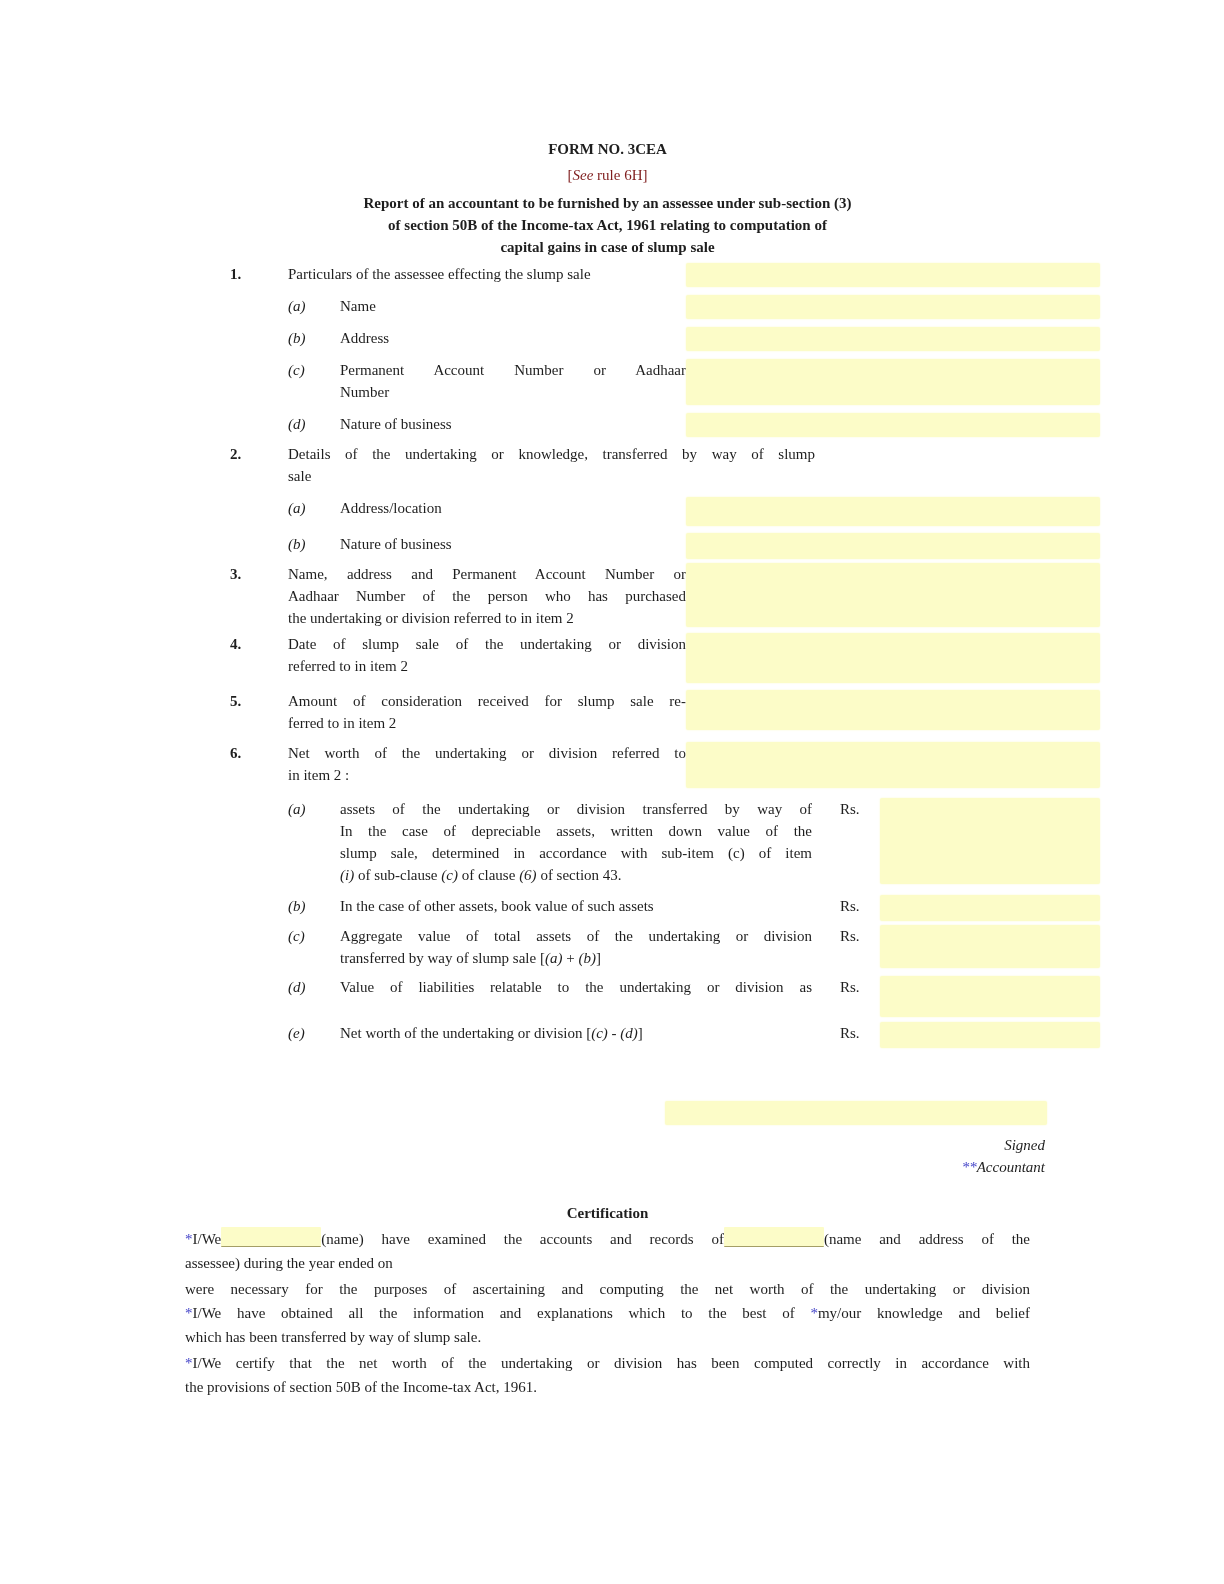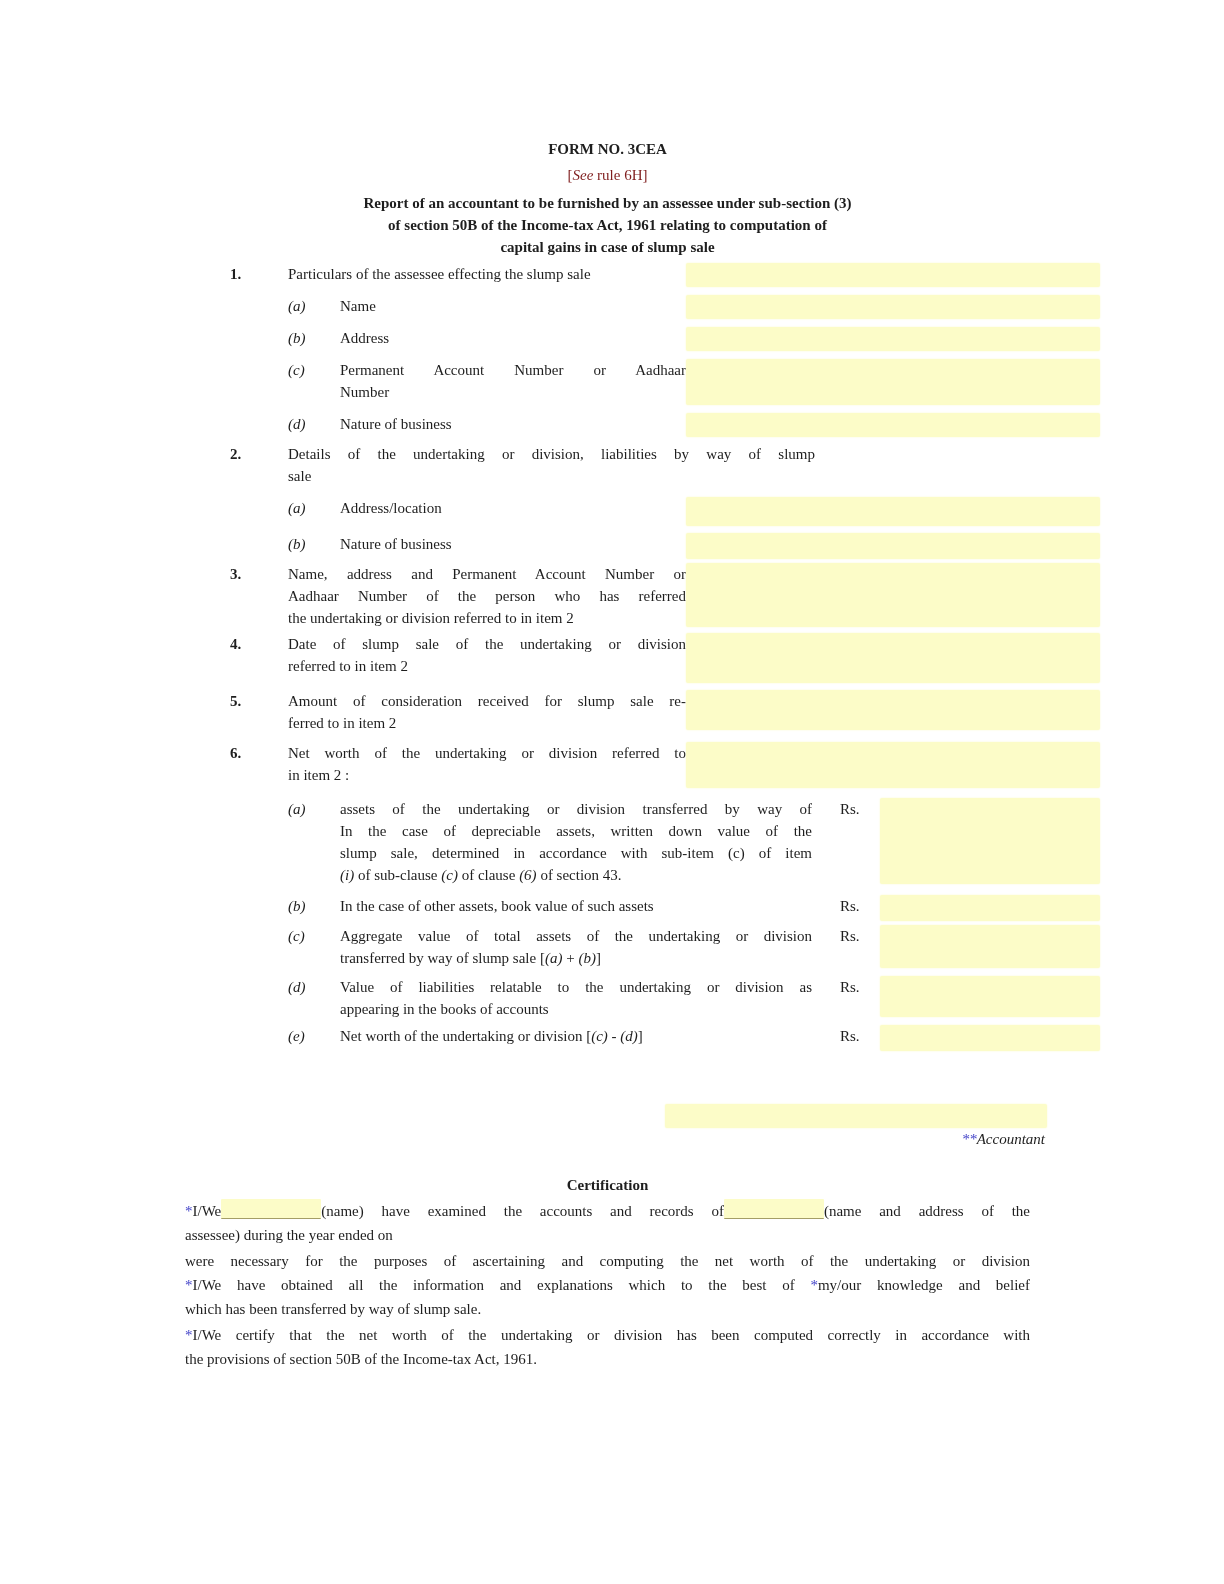--- a/index.html
+++ b/index.html
@@ -121,42 +121,42 @@
 
       <div class="irow sub mb6">
         <div class="letter">(d)</div>
         <div class="slbl">Nature of business</div>
         <div class="fld w1 f24"></div>
       </div>
 
       <div class="irow mb10">
         <div class="num">2.</div>
         <div class="lbl2">
-          <div class="jl">Details of the undertaking or division, liabilities by way of slump</div>
+          <div class="jl">Details of the undertaking or knowledge, transferred by way of slump</div>
           <div>sale</div>
         </div>
       </div>
 
       <div class="irow sub mb7">
         <div class="letter">(a)</div>
         <div class="slbl">Address/location</div>
         <div class="fld w1 f29"></div>
       </div>
 
       <div class="irow sub mb4">
         <div class="letter">(b)</div>
         <div class="slbl">Nature of business</div>
         <div class="fld w1 f26"></div>
       </div>
 
       <div class="irow mb4">
         <div class="num">3.</div>
         <div class="lbl">
           <div class="jl">Name, address and Permanent Account Number or</div>
-          <div class="jl">Aadhaar Number of the person who has referred</div>
+          <div class="jl">Aadhaar Number of the person who has purchased</div>
           <div>the undertaking or division referred to in item 2</div>
         </div>
         <div class="fld w1 f64"></div>
       </div>
 
       <div class="irow mb7">
         <div class="num">4.</div>
         <div class="lbl">
           <div class="jl">Date of slump sale of the undertaking or division</div>
           <div>referred to in item 2</div>
@@ -208,37 +208,37 @@
           <div><span class="sg-n">transferred by way of slump sale [</span><span class="sg-i">(a)</span><span class="sg-n"> + </span><span class="sg-i">(b)</span><span class="sg-n">]</span></div>
         </div>
         <div class="rs">Rs.</div>
         <div class="fld w6 f43"></div>
       </div>
 
       <div class="irow sub mb5">
         <div class="letter">(d)</div>
         <div class="slbl6">
           <div class="jl">Value of liabilities relatable to the undertaking or division as</div>
-          <div>appearing in the books of accounts</div>
         </div>
         <div class="rs">Rs.</div>
         <div class="fld w6 f41"></div>
       </div>
 
       <div class="irow sub">
         <div class="letter">(e)</div>
         <div class="slbl6"><span class="sg-n">Net worth of the undertaking or division [</span><span class="sg-i">(c)</span><span class="sg-n"> - </span><span class="sg-i">(d)</span><span class="sg-n">]</span></div>
         <div class="rs">Rs.</div>
         <div class="fld w6 f26"></div>
       </div>
 
     </div>
 
     <div class="sig">
       <div class="fld sig-fld"></div>
+      <div class="sig-line sig-signed">Signed</div>
       <div class="sig-line"><span class="sg-star">**</span><span class="sg-i">Accountant</span></div>
     </div>
 
     <div class="cert">
       <div class="cert-h">Certification</div>
 
       <div class="cp">
         <div class="jl"><span class="sg-star">*</span><span class="sg-n">I/We</span><span class="sg-blank"></span><span class="sg-n">(name) have examined the accounts and records of</span><span class="sg-blank"></span><span class="sg-n">(name and address of the</span></div>
         <div>assessee) during the year ended on</div>
       </div>

